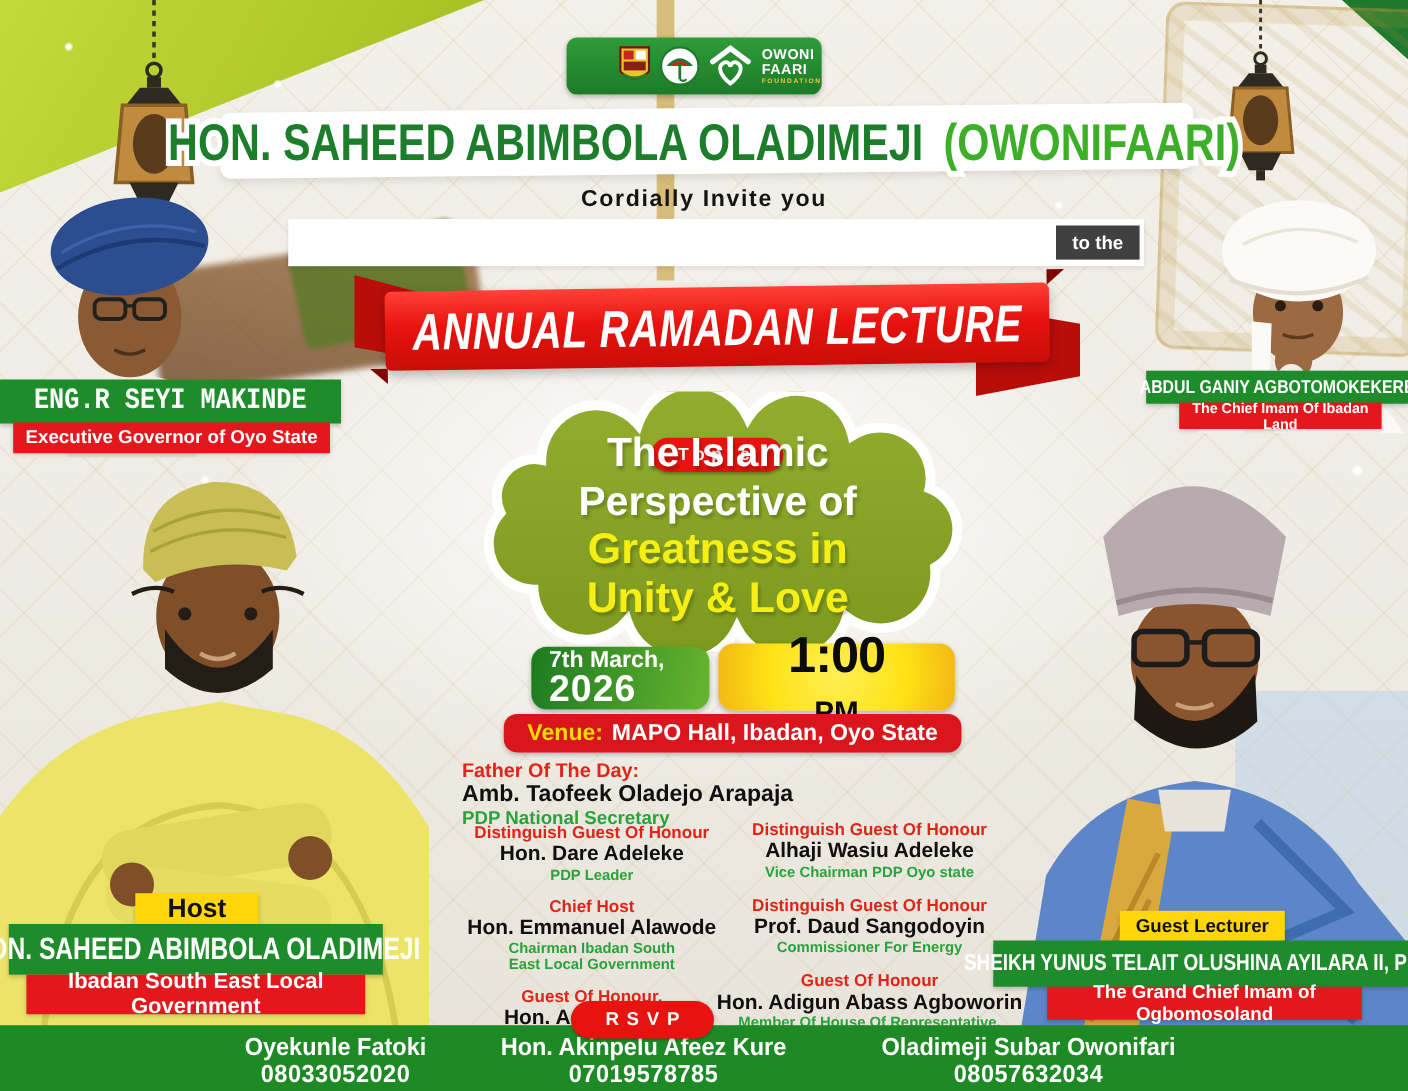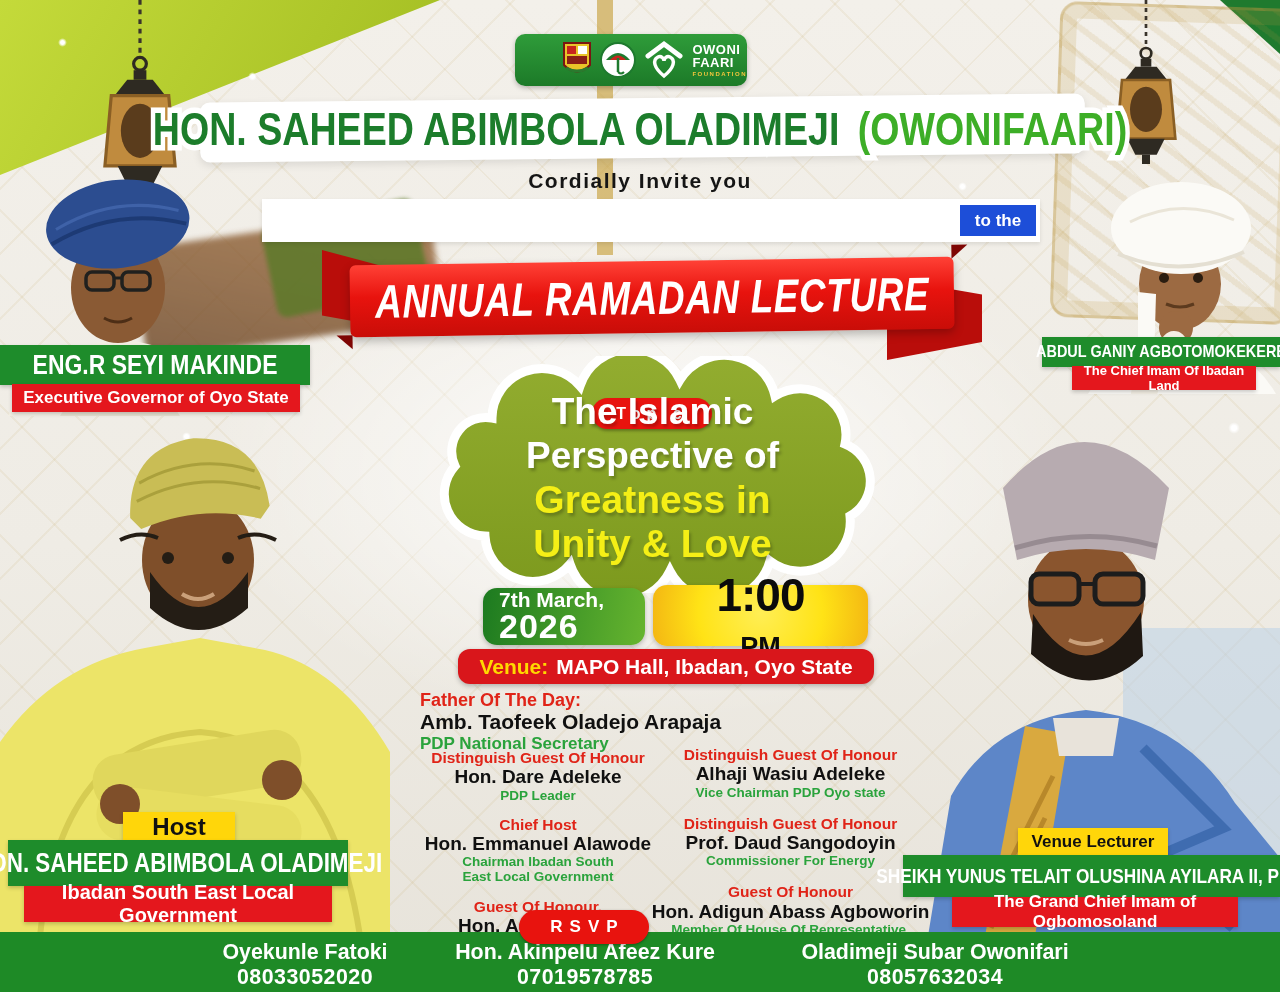--- a/index.html
+++ b/index.html
@@ -50,21 +50,21 @@
     font-size:47px;transform:scaleX(.8);letter-spacing:0;z-index:6;white-space:nowrap;}
   .main-title span{position:relative;display:inline-block;}
   .main-title span::before{content:attr(data-text);position:absolute;left:0;top:0;
     -webkit-text-stroke:11px #fff;color:#fff;z-index:-1;}
   .t-main{color:#1c7d2b;}
   .t-paren{color:#3dae27;margin-left:10px;}
   .invite{left:0;top:169px;width:1280px;text-align:center;font-size:21px;font-weight:700;
     letter-spacing:1.5px;color:#151515;z-index:6;}
   .name-strip{left:262px;top:199px;width:778px;height:43px;background:#fff;z-index:6;
     box-shadow:0 2px 4px rgba(0,0,0,.10);}
-  .to-the{position:absolute;right:4px;top:6px;width:76px;height:31px;background:#1d4ed8;
+  .to-the{position:absolute;right:4px;top:6px;width:76px;height:31px;background:#404040;
     color:#fff;font-size:17px;font-weight:700;text-align:center;line-height:31px;}
   
   .ribbon{left:322px;top:248px;width:660px;height:112px;z-index:7;}
   .rb-tail-l{position:absolute;left:0;top:2px;width:92px;height:82px;background:#b90d0a;
     clip-path:polygon(0 0,100% 30%,100% 100%,0 80%);}
   .rb-tail-r{position:absolute;right:0;top:30px;width:95px;height:82px;background:#b90d0a;
     clip-path:polygon(0 0,100% 20%,100% 78%,0 100%);}
   .rb-main{position:absolute;left:28px;top:13px;width:604px;height:72px;border-radius:6px;
     background:linear-gradient(180deg,#ff4136 0%,#e8130e 45%,#c90d08 100%);
     transform:rotate(-.8deg);box-shadow:0 4px 10px rgba(0,0,0,.25);
@@ -279,21 +279,21 @@
   </div>
 
   <div class="abs ribbon">
     <div class="rb-tail-l"></div>
     <div class="rb-tail-r"></div>
     <div class="rb-main">
       <span class="rb-text">ANNUAL RAMADAN LECTURE</span>
     </div>
   </div>
 
-  <div class="abs lbl-green" style="left:0;top:345px;width:310px;height:40px;font-size:27px;">
+  <div class="abs lbl-green" style="left:0;top:345px;width:310px;height:40px;font-size:27px;font-family:Liberation Mono, monospace;">
     <span class="cond">ENG.R SEYI MAKINDE</span>
   </div>
   <div class="abs lbl-red" style="left:12px;top:384px;width:288px;height:28px;font-size:17px;">
     <span>Executive Governor of Oyo State</span>
   </div>
 
   <div class="abs lbl-green" style="left:1042px;top:337px;width:238px;height:30px;font-size:17px;">
     <span class="cond">ABDUL GANIY AGBOTOMOKEKERE</span>
   </div>
   <div class="abs lbl-red" style="left:1072px;top:366px;width:184px;height:24px;font-size:13px;">
@@ -382,21 +382,21 @@
     <span>Host</span>
   </div>
   <div class="abs lbl-green" style="left:8px;top:840px;width:340px;height:46px;font-size:28px;">
     <span class="cond" style="transform:scaleX(.8);">HON. SAHEED ABIMBOLA OLADIMEJI</span>
   </div>
   <div class="abs lbl-red" style="left:24px;top:886px;width:308px;height:36px;font-size:20px;">
     <span>Ibadan South East Local Government</span>
   </div>
 
   <div class="abs lbl-yellow" style="left:1018px;top:828px;width:150px;height:28px;font-size:17px;">
-    <span>Venue Lecturer</span>
+    <span>Guest Lecturer</span>
   </div>
   <div class="abs lbl-green" style="left:903px;top:855px;width:377px;height:42px;font-size:21px;">
     <span class="cond" style="transform:scaleX(.82);">SHEIKH YUNUS TELAIT OLUSHINA AYILARA II, Ph.D</span>
   </div>
   <div class="abs lbl-red" style="left:952px;top:897px;width:286px;height:30px;font-size:17px;">
     <span>The Grand Chief Imam of Ogbomosoland</span>
   </div>
 
   <div class="abs rsvp-pill">RSVP</div>
   <div class="abs footer">

